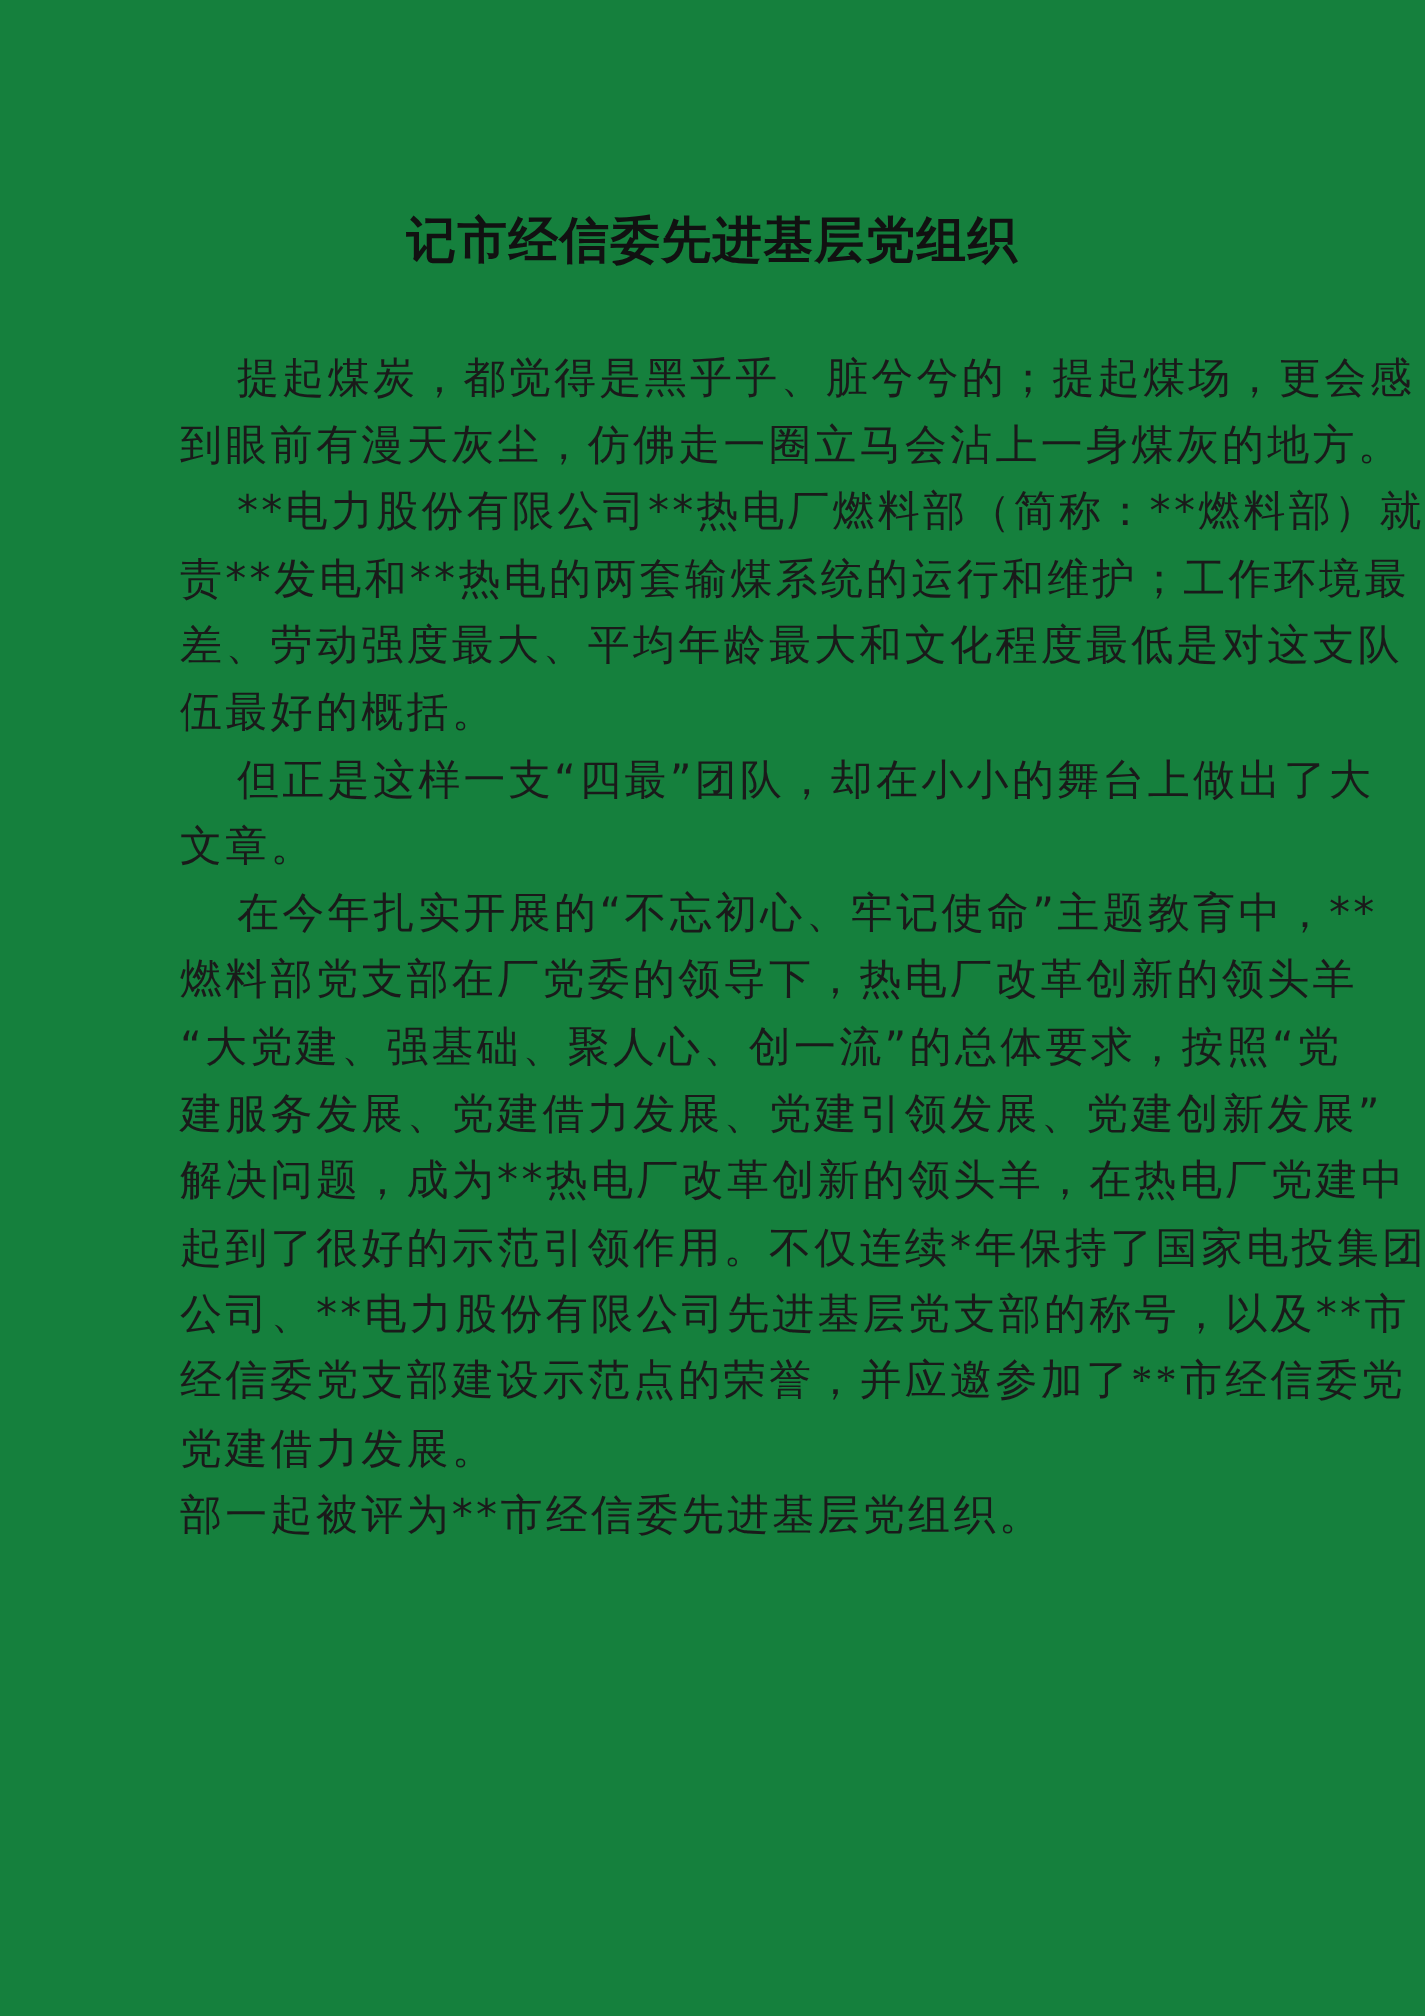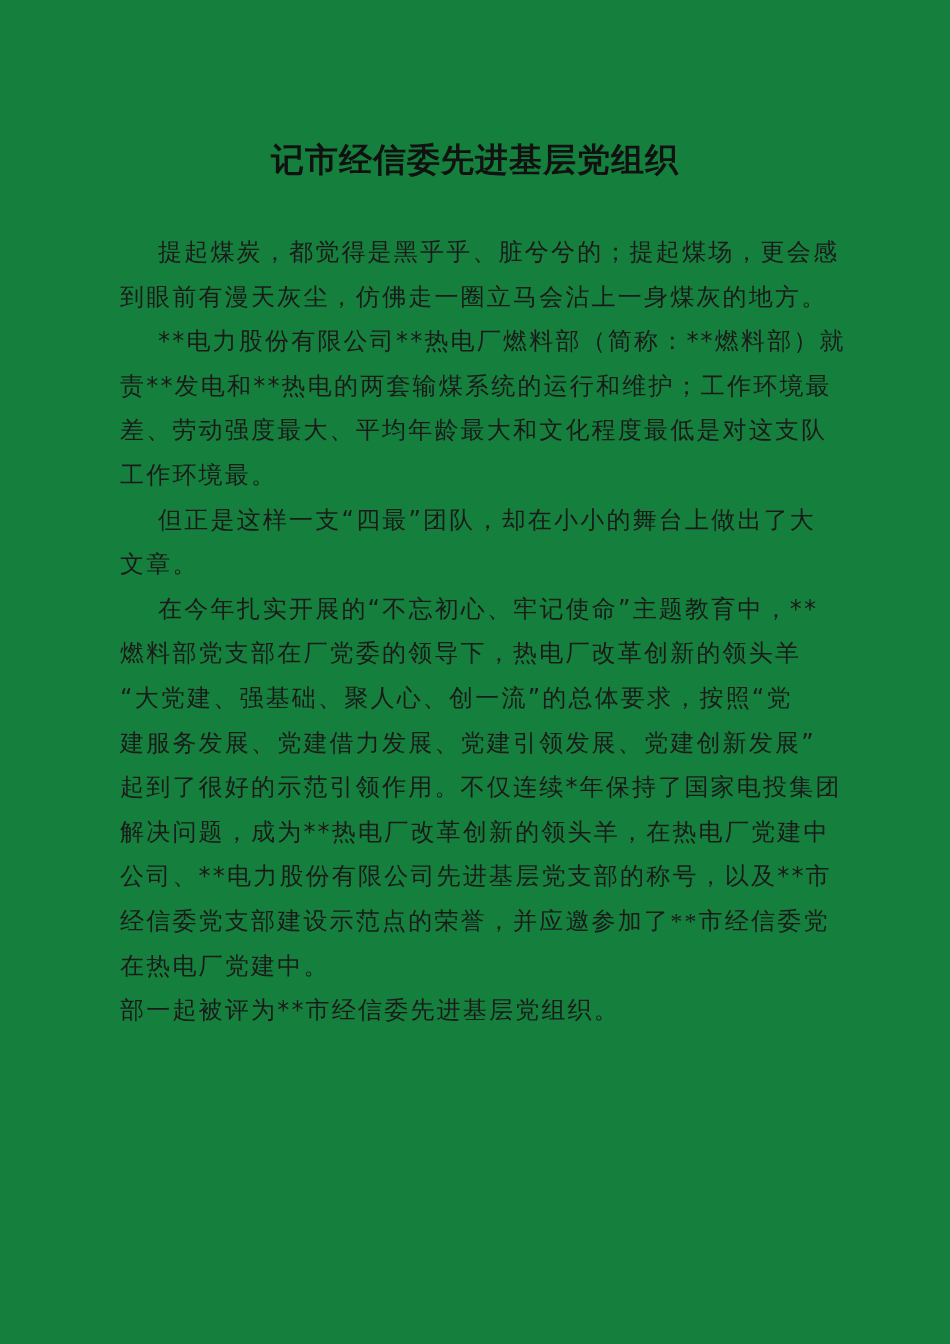--- a/index.html
+++ b/index.html
@@ -33,21 +33,21 @@
       letter-spacing: 1px;
       color: #111111;
       line-height: 48px;
     }
     .body-text {
       position: absolute;
       top: 230px;
       left: 120px;
       width: 704px;
       font-family: "DejaVu Sans", "Liberation Sans", sans-serif;
-      font-size: 24px;
+      font-size: 28px;
       color: #1a1a1a;
       line-height: 44.6px;
       letter-spacing: 2.2px;
       text-align: justify;
       text-justify: inter-character;
     }
     .body-text p {
       margin: 0;
       text-indent: 38px;
     }
@@ -64,34 +64,34 @@
 
   <div class="body-text">
     <p>
       <span class="line" style="text-indent: 38px;">提起煤炭，都觉得是黑乎乎、脏兮兮的；提起煤场，更会感</span>
       <span class="line" style="text-indent: 0px;">到眼前有漫天灰尘，仿佛走一圈立马会沾上一身煤灰的地方。</span>
     </p>
     <p>
       <span class="line" style="text-indent: 38px;">**电力股份有限公司**热电厂燃料部（简称：**燃料部）就</span>
       <span class="line" style="text-indent: 0px;">责**发电和**热电的两套输煤系统的运行和维护；工作环境最</span>
       <span class="line" style="text-indent: 0px;">差、劳动强度最大、平均年龄最大和文化程度最低是对这支队</span>
-      <span class="line" style="text-indent: 0px;">工作环境最。</span>
+      <span class="line" style="text-indent: 0px;">伍最好的概括。</span>
     </p>
     <p>
       <span class="line" style="text-indent: 38px;">但正是这样一支“四最”团队，却在小小的舞台上做出了大</span>
       <span class="line" style="text-indent: 0px;">文章。</span>
     </p>
     <p>
       <span class="line" style="text-indent: 38px;">在今年扎实开展的“不忘初心、牢记使命”主题教育中，**</span>
       <span class="line" style="text-indent: 0px;">燃料部党支部在厂党委的领导下，热电厂改革创新的领头羊</span>
       <span class="line" style="text-indent: 0px;">“大党建、强基础、聚人心、创一流”的总体要求，按照“党</span>
       <span class="line" style="text-indent: 0px;">建服务发展、党建借力发展、党建引领发展、党建创新发展”</span>
+      <span class="line" style="text-indent: 0px;">解决问题，成为**热电厂改革创新的领头羊，在热电厂党建中</span>
       <span class="line" style="text-indent: 0px;">起到了很好的示范引领作用。不仅连续*年保持了国家电投集团</span>
-      <span class="line" style="text-indent: 0px;">解决问题，成为**热电厂改革创新的领头羊，在热电厂党建中</span>
       <span class="line" style="text-indent: 0px;">公司、**电力股份有限公司先进基层党支部的称号，以及**市</span>
       <span class="line" style="text-indent: 0px; font-family: Liberation Serif, serif;">经信委党支部建设示范点的荣誉，并应邀参加了**市经信委党</span>
-      <span class="line" style="text-indent: 0px;">在热电厂党建中。</span>
+      <span class="line" style="text-indent: 0px;">党建借力发展。</span>
     </p>
     <p>
       <span class="line" style="text-indent: 0px;">部一起被评为**市经信委先进基层党组织。</span>
     </p>
   </div>
 </div>
 
 </body></html>

